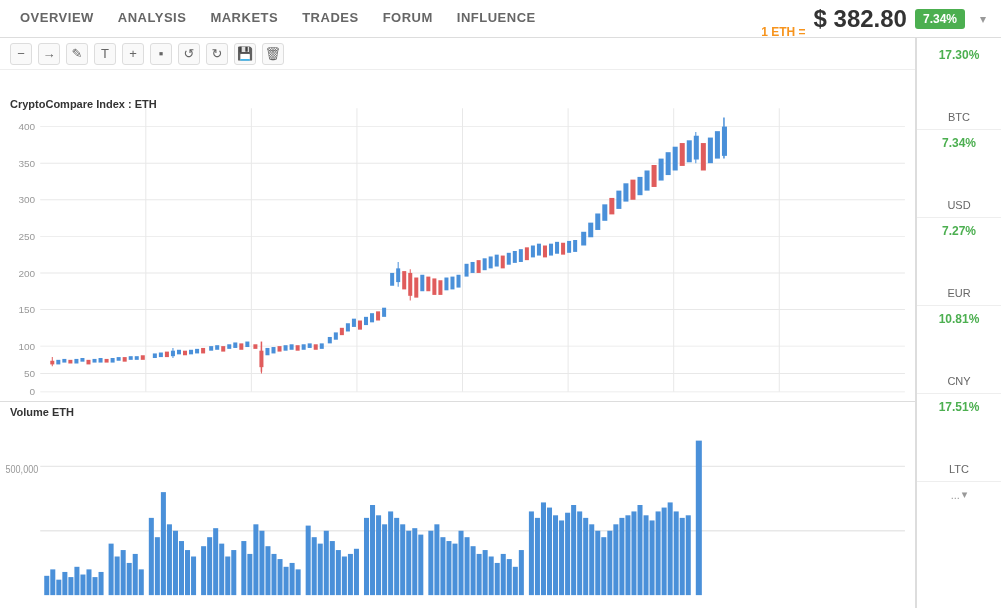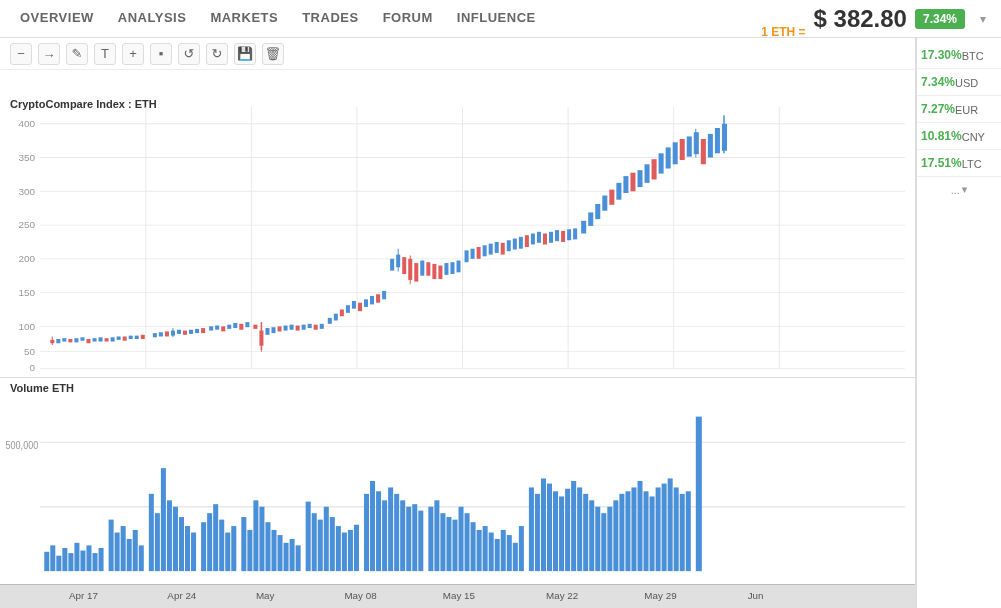--- a/index.html
+++ b/index.html
@@ -76,22 +76,22 @@
       height: 24px; background: #e8e8e8; display: flex; align-items: center;
       padding: 0 10px; border-top: 1px solid #ccc;
     }
 
     
     .right-sidebar {
       width: 85px; background: #fff; border-left: 1px solid #ddd;
       display: flex; flex-direction: column; padding: 4px 0;
     }
     .sidebar-item {
-      display: flex; align-items: center;
-      padding: 6px 4px; border-bottom: 1px solid #eee; cursor: pointer;
+      display: flex; flex-direction: column; align-items: center;
+      padding: 6px 4px; border-bottom: 1px solid #eee; cursor: pointer; gap: 48px;
     }
     .sidebar-pct {
       font-size: 12px; font-weight: bold; color: #4caf50;
     }
     .sidebar-currency {
       font-size: 11px; color: #666; margin-top: 1px;
     }
     .sidebar-more {
       display: flex; align-items: center; justify-content: center;
       padding: 6px; color: #999; font-size: 11px; cursor: pointer;
@@ -444,32 +444,20 @@
         <rect x="658" y="82" width="5" height="68" fill="#4a90d9"></rect>
         <rect x="664" y="78" width="5" height="72" fill="#4a90d9"></rect>
         <rect x="670" y="85" width="5" height="65" fill="#4a90d9"></rect>
         <rect x="676" y="90" width="5" height="60" fill="#4a90d9"></rect>
         <rect x="682" y="88" width="5" height="62" fill="#4a90d9"></rect>
 
         <rect x="692" y="30" width="6" height="120" fill="#4a90d9"></rect>
       </svg>
     </div>
 
-    <div class="x-axis" style="position:relative; height:24px; background:#e0e0e0; border-top:1px solid #bbb; flex-shrink:0;">
-      <svg style="width:100%;height:100%;" viewBox="0 0 910 24" preserveAspectRatio="none">
-        <text x="60" y="15" style="font-size:10px; fill:#555;">Apr 17</text>
-        <text x="160" y="15" style="font-size:10px; fill:#555;">Apr 24</text>
-        <text x="250" y="15" style="font-size:10px; fill:#555;">May</text>
-        <text x="340" y="15" style="font-size:10px; fill:#555;">May 08</text>
-        <text x="440" y="15" style="font-size:10px; fill:#555;">May 15</text>
-        <text x="545" y="15" style="font-size:10px; fill:#555;">May 22</text>
-        <text x="645" y="15" style="font-size:10px; fill:#555;">May 29</text>
-        <text x="750" y="15" style="font-size:10px; fill:#555;">Jun</text>
-      </svg>
-    </div>
   </div>
 
   <div class="right-sidebar">
     <div class="sidebar-item">
       <span class="sidebar-pct">17.30%</span>
       <span class="sidebar-currency">BTC</span>
     </div>
     <div class="sidebar-item">
       <span class="sidebar-pct">7.34%</span>
       <span class="sidebar-currency">USD</span>

